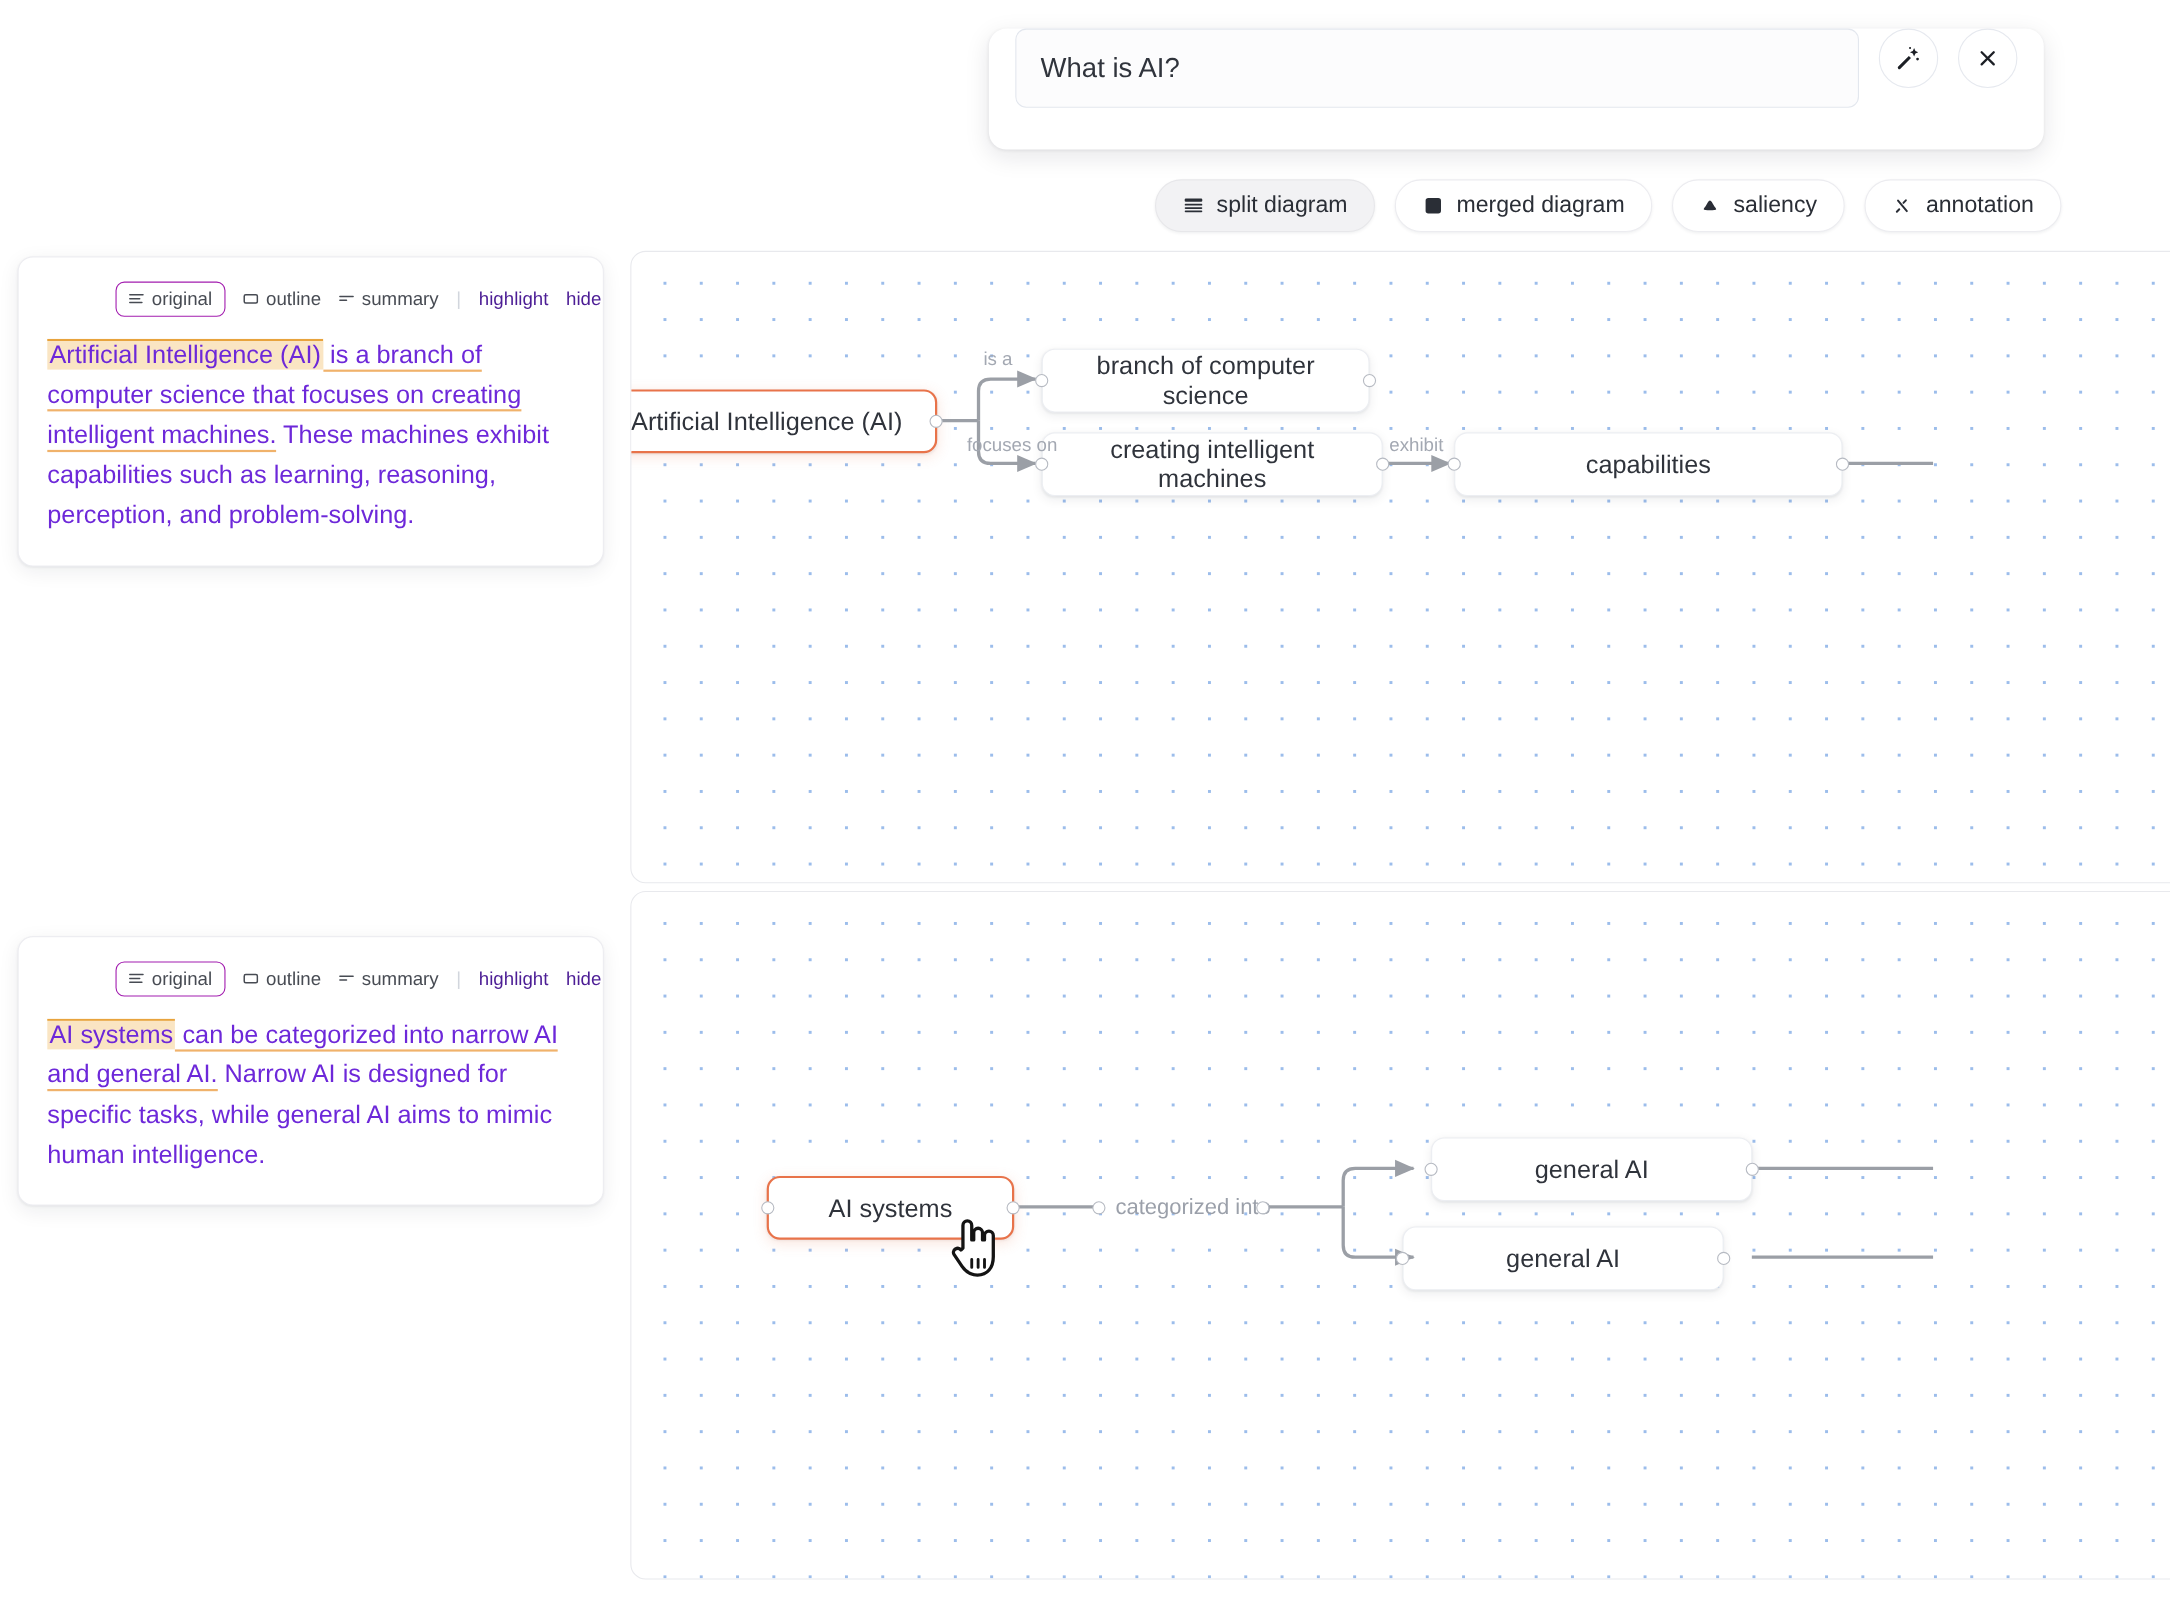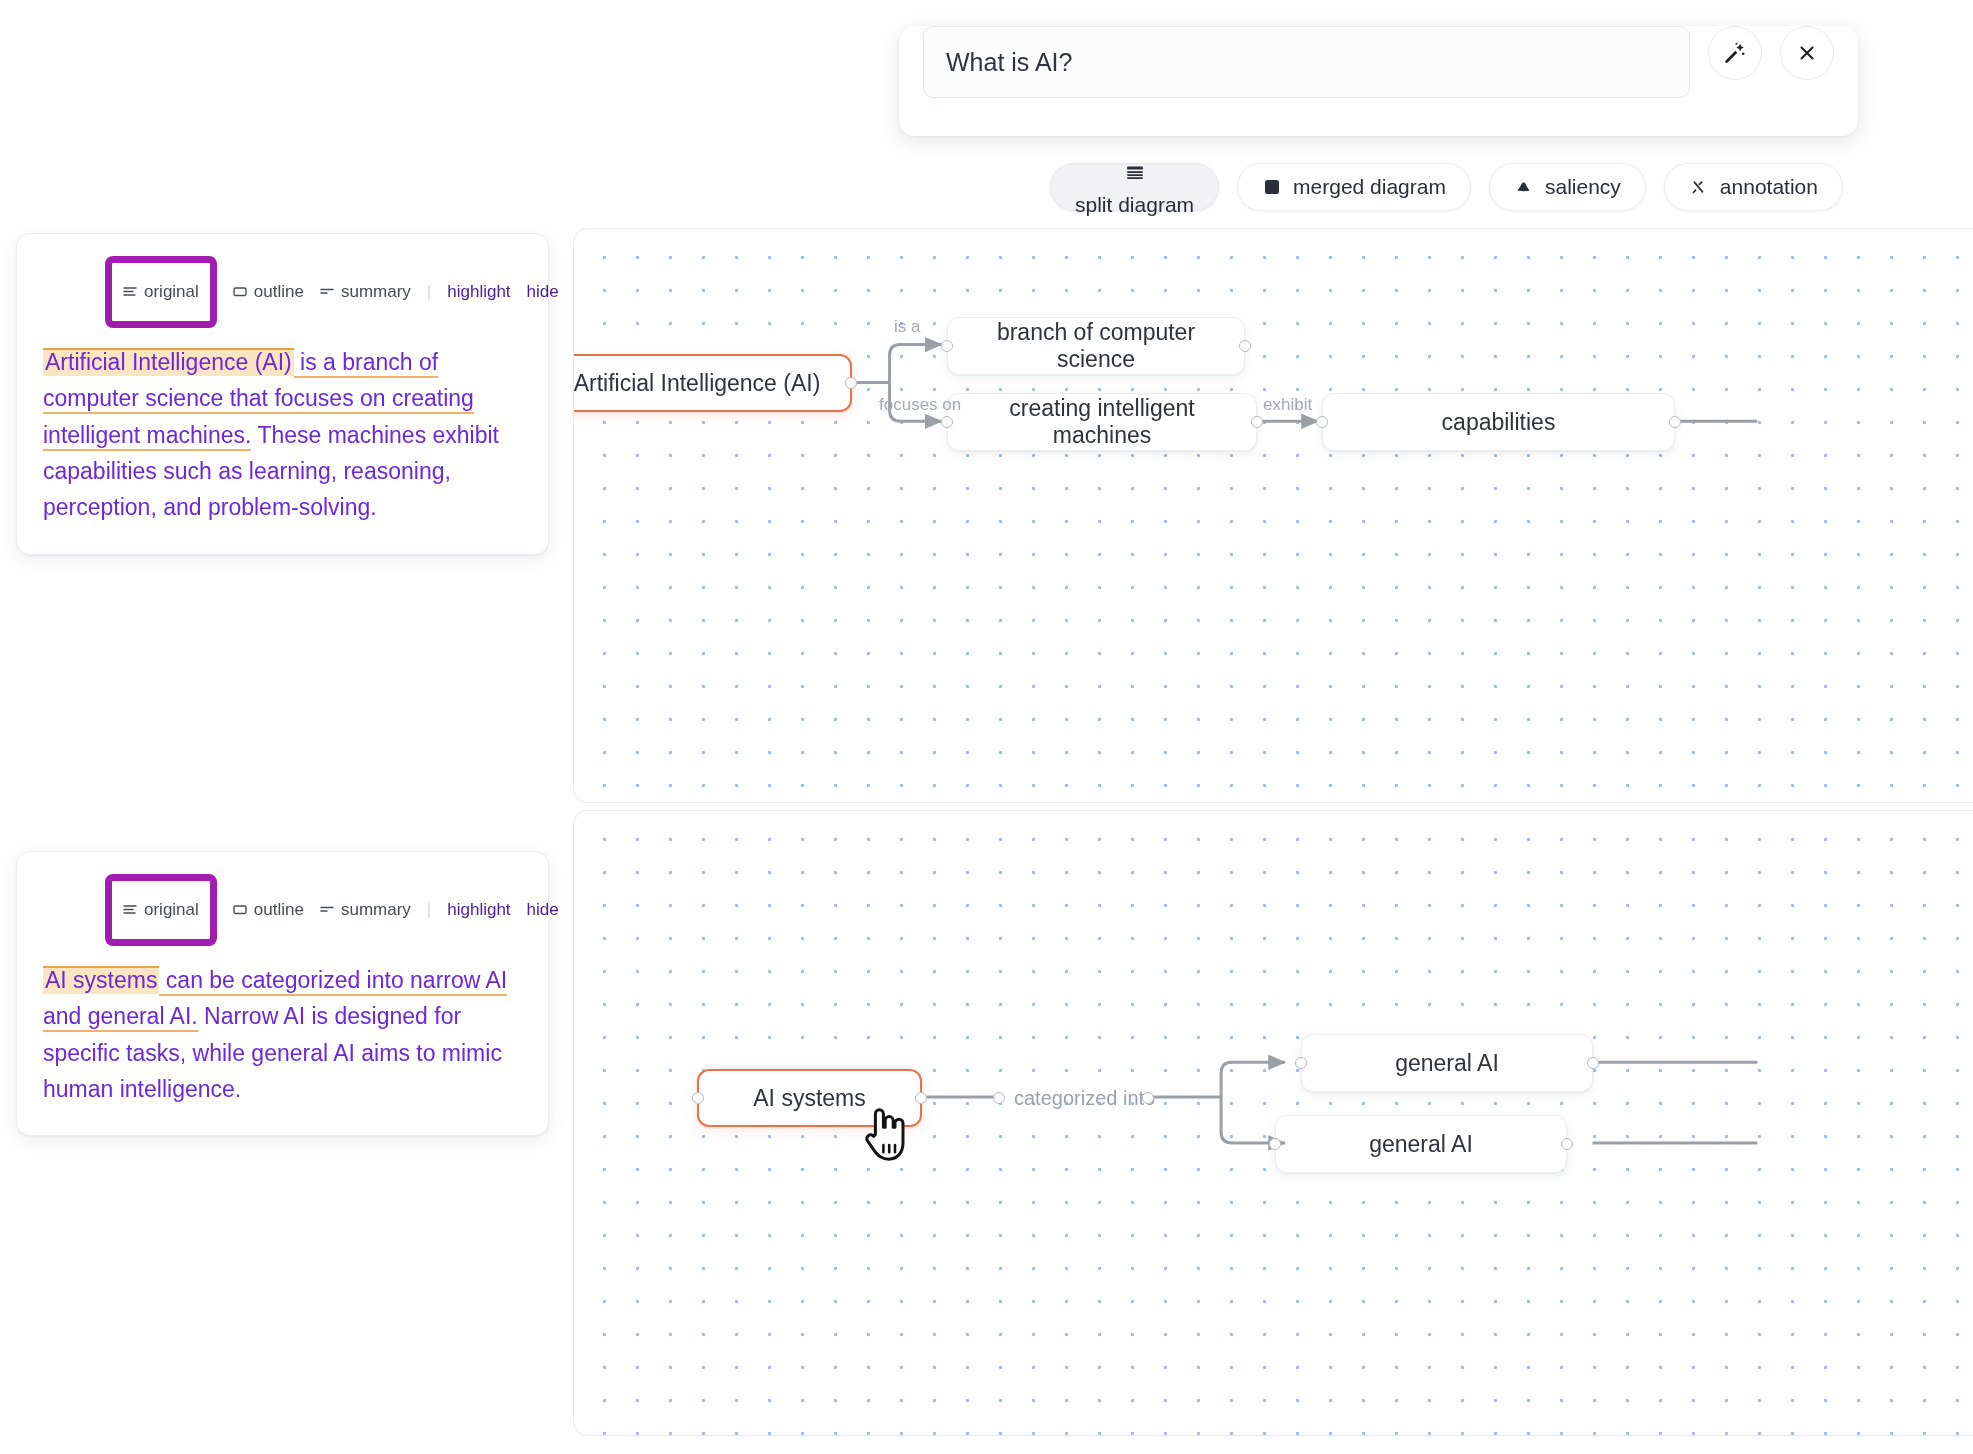--- a/index.html
+++ b/index.html
@@ -63,21 +63,21 @@
     padding: 0 24px;
     border-radius: 24px;
     background: #ffffff;
     border: 1px solid #ececf0;
     box-shadow: 0 1px 3px rgba(16,24,40,.07);
     font-size: 21px;
     color: #2a2e36;
     cursor: pointer;
     white-space: nowrap;
   }
-  .pill.active { background: #f2f2f4; border-color: #e7e7ea; flex-direction: column; }
+  .pill.active { background: #f2f2f4; border-color: #e7e7ea; }
   .pill .glyph { display: flex; align-items: center; justify-content: center; width: 20px; height: 20px; }
 
   
   .text-card {
     position: absolute;
     left: 16px;
     width: 533px;
     background: #ffffff;
     border: 1px solid #ededf1;
     border-radius: 14px;
@@ -94,23 +94,23 @@
     padding-left: 62px;
     font-size: 17px;
   }
   .tool {
     display: flex; align-items: center; gap: 7px;
     color: #474b53;
     cursor: pointer;
     white-space: nowrap;
   }
   .tool.boxed {
-    border: 7px solid #a21caf;
+    border: 1px solid #a21caf;
     border-radius: 8px;
-    padding: 19px 11px;
+    padding: 5px 11px;
   }
   .tool.muted { color: #4c1d95; }
   .tool-sep { color: #d2d6dd; font-size: 17px; }
 
   .card-text {
     font-size: 23px;
     line-height: 1.58;
     color: #6d28d9;
   }
   .hl {

